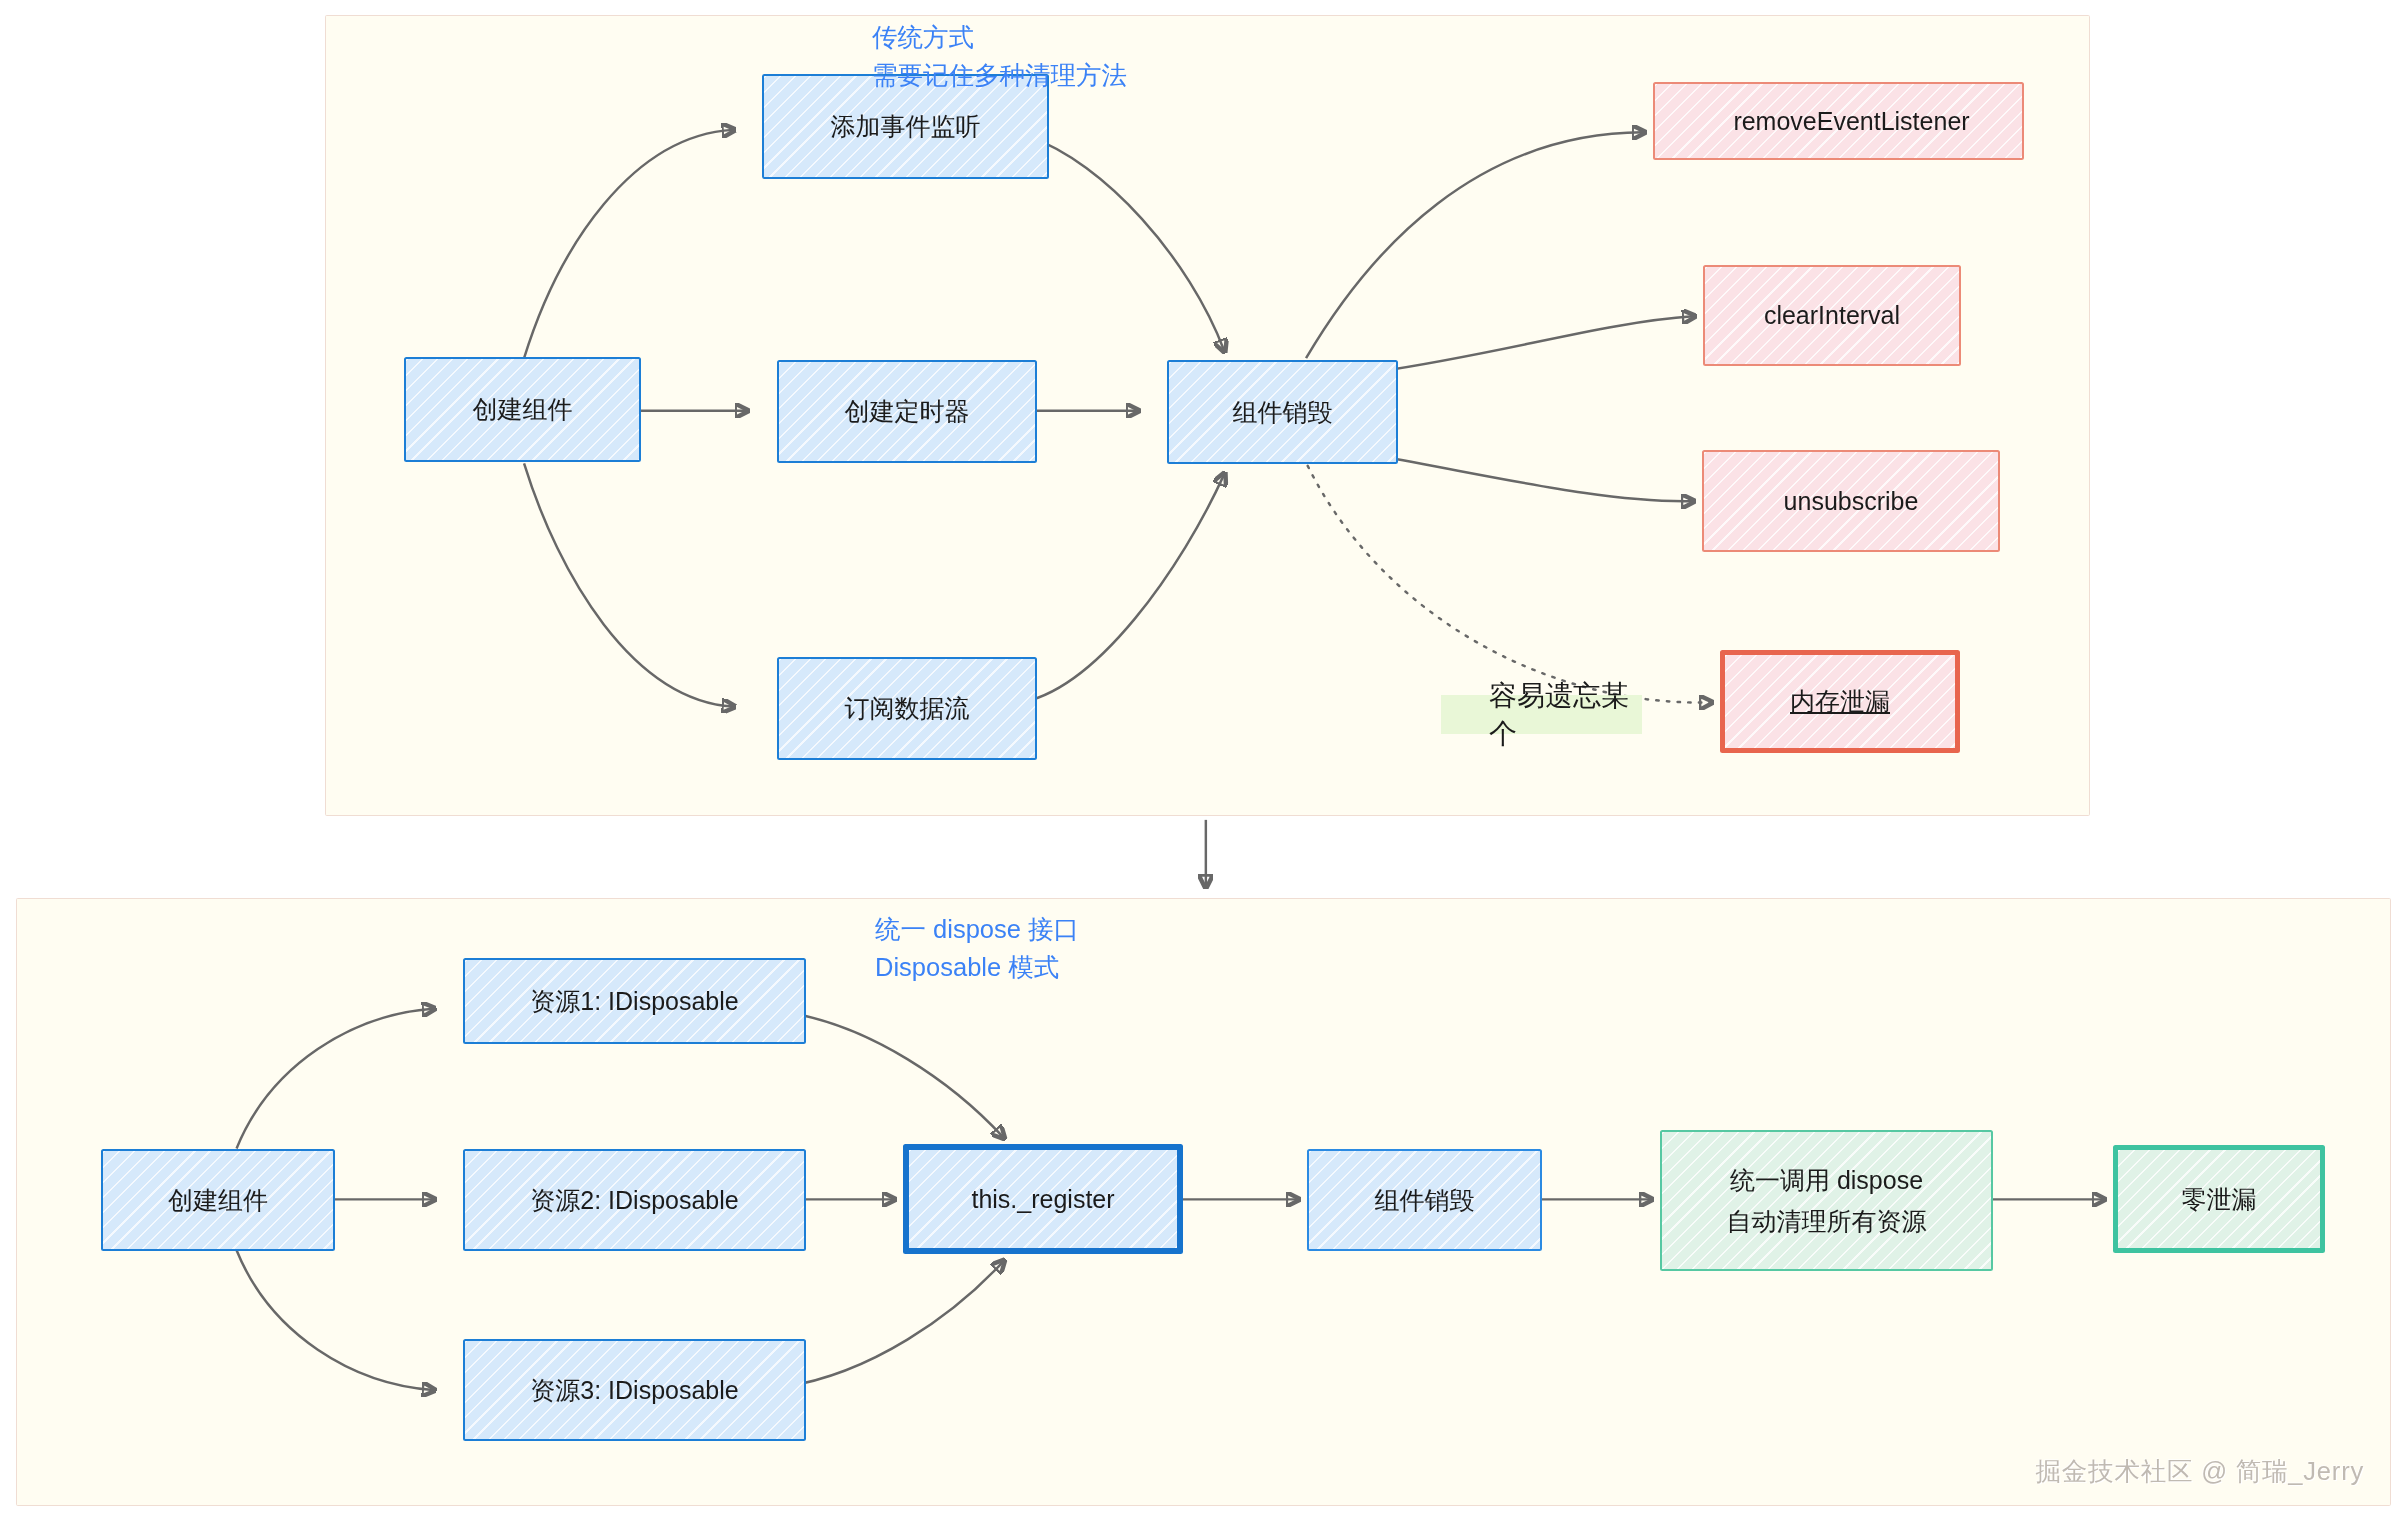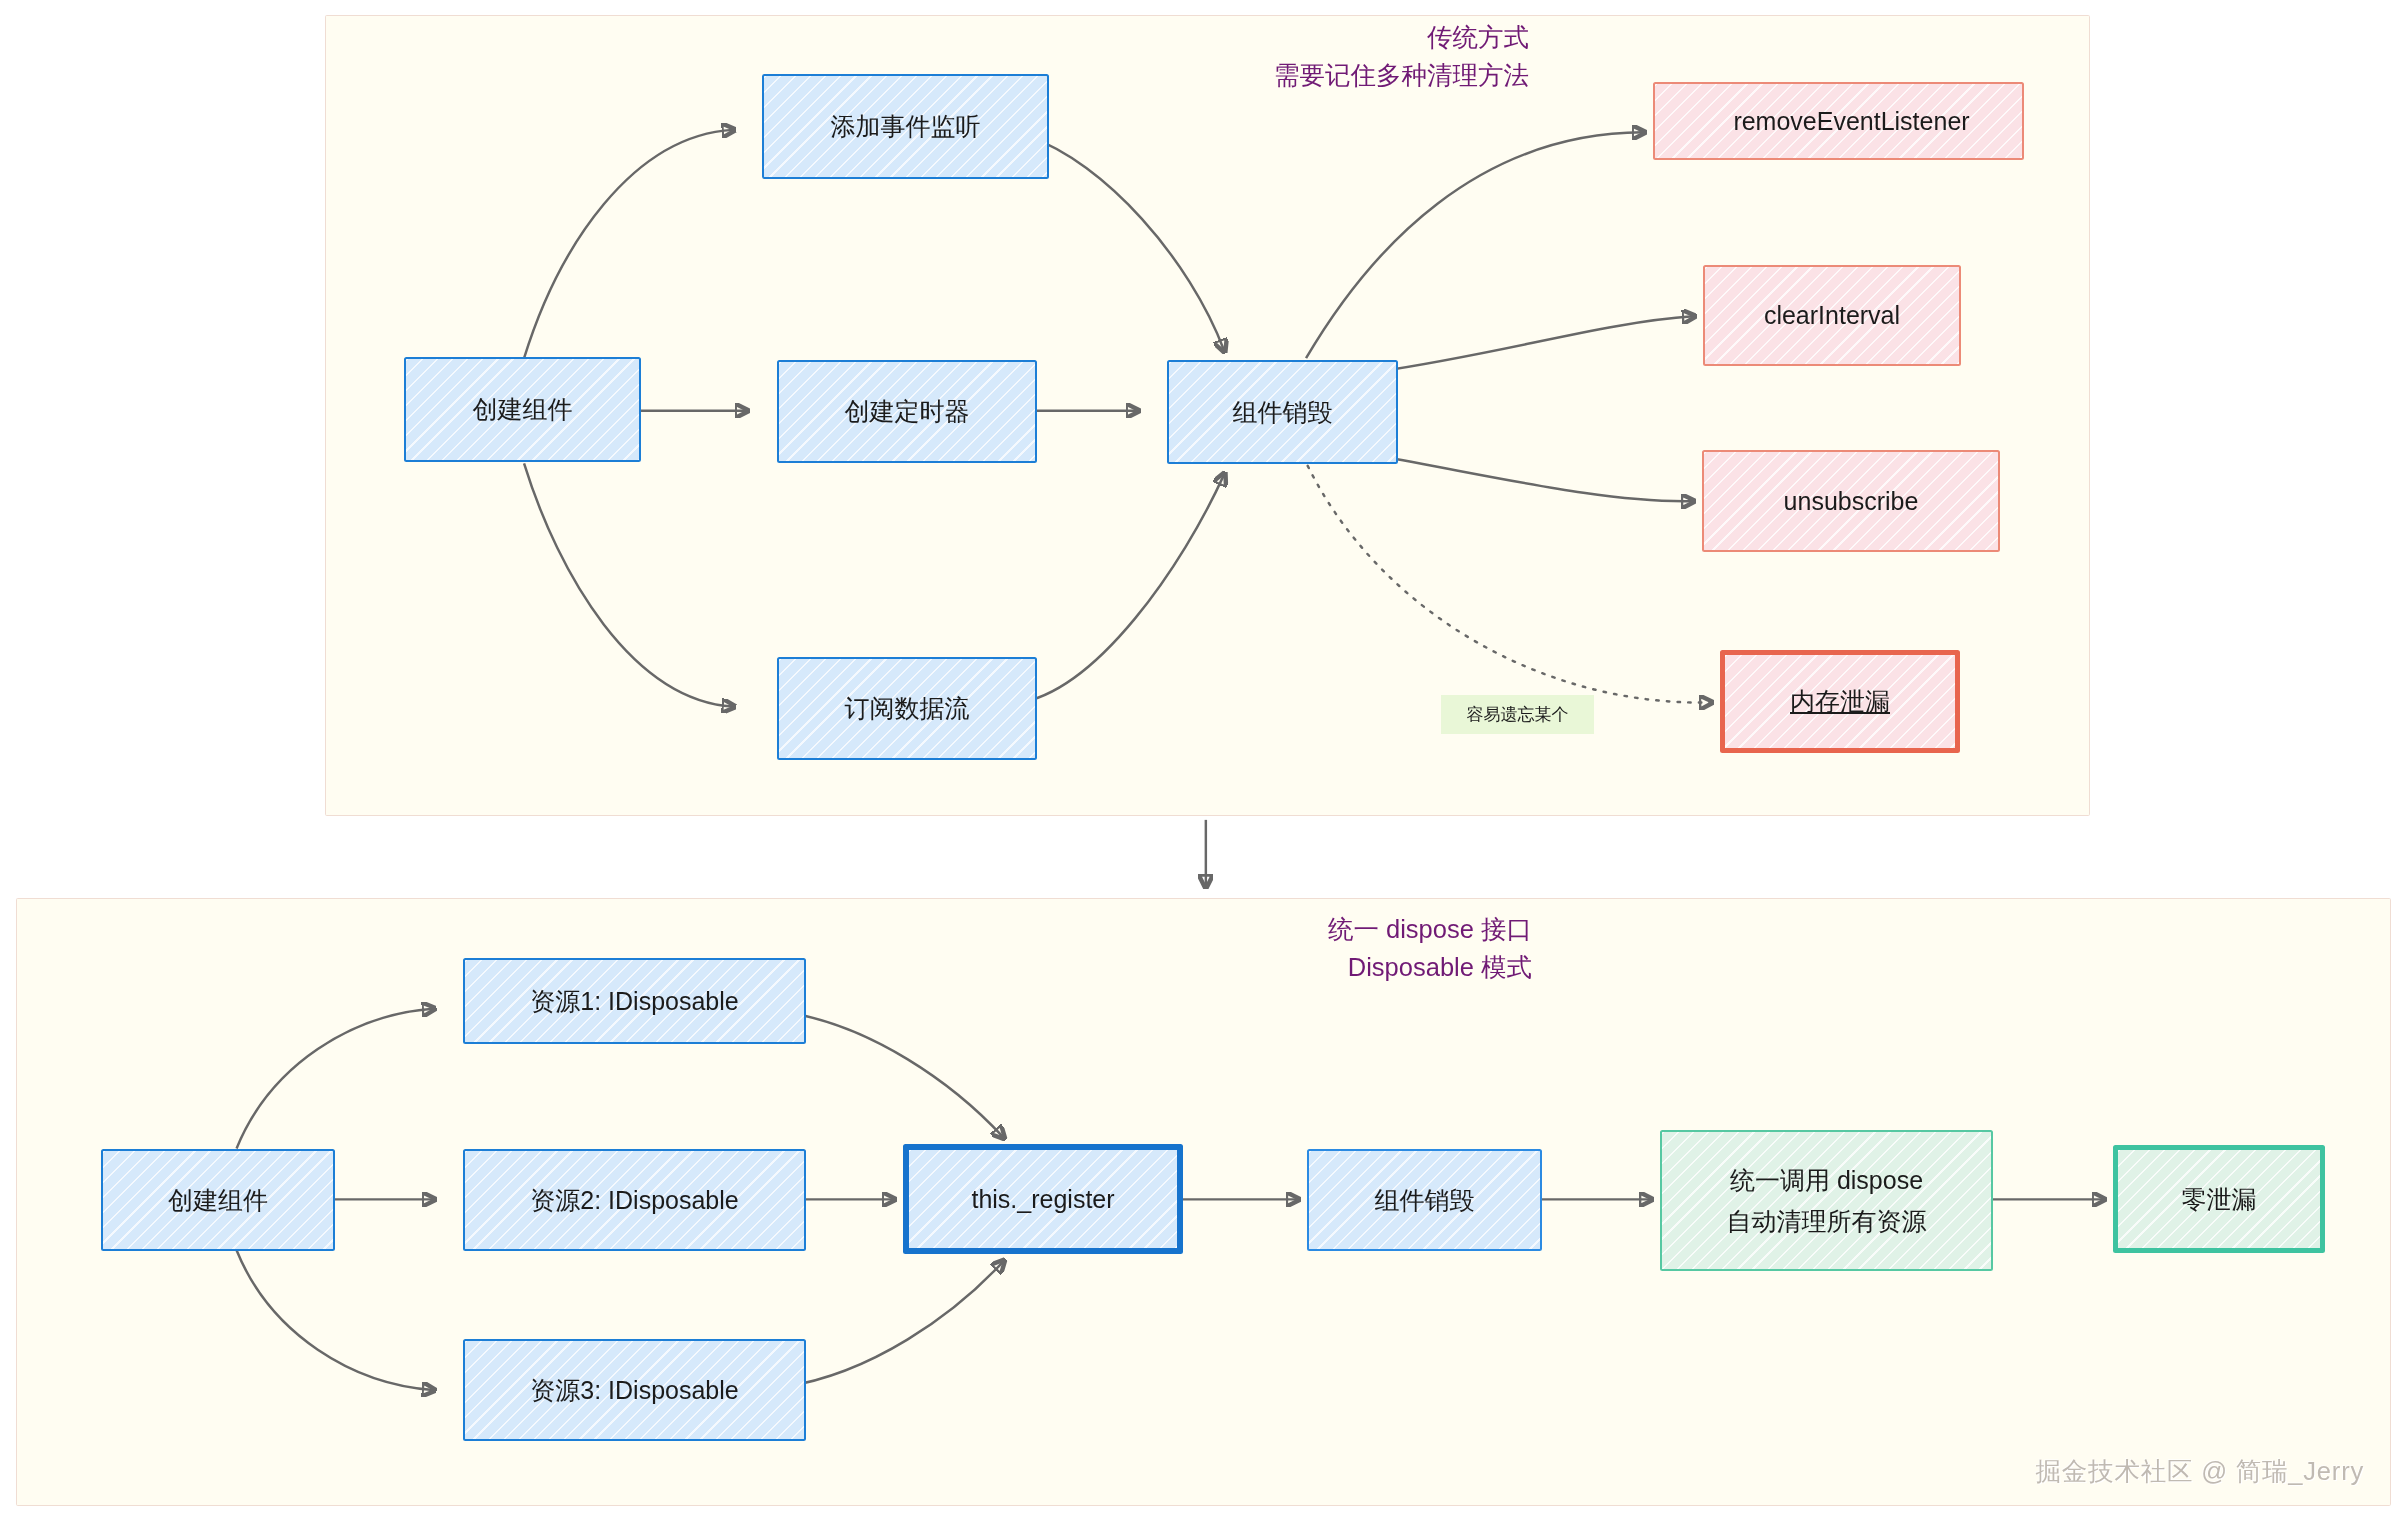--- a/index.html
+++ b/index.html
@@ -3,21 +3,21 @@
 <meta charset="utf-8">
 <style>
   html,body{margin:0;padding:0;background:#ffffff;}
   body{font-family:"Liberation Sans","DejaVu Sans",sans-serif;color:#1e1e1e;}
   .stage{position:relative;width:2401px;height:1519px;overflow:hidden;background:#ffffff;}
 
   .panel{position:absolute;background:#fffdf2;border:1.6px solid #f0ddd3;border-radius:1.6px;}
   .panel-traditional{left:325px;top:15px;width:1763px;height:799px;}
   .panel-disposable{left:16.4px;top:898px;width:2373px;height:606px;}
 
-  .panel-title{position:absolute;text-align:right;font-size:25.5px;line-height:38px;color:#701a75;font-weight:500;z-index:3;}
+  .panel-title{position:absolute;text-align:left;font-size:25.5px;line-height:38px;color:#3b82f6;font-weight:500;z-index:3;}
   .title-traditional{left:872px;top:18px;width:657px;}
   .title-disposable{left:875px;top:910px;width:657px;}
 
   .node{position:absolute;display:flex;flex-direction:column;align-items:center;justify-content:center;
         text-align:center;font-size:25px;line-height:39px;color:#1b1b1b;border-radius:2.5px;z-index:2;box-sizing:border-box;}
   .hatch-blue{background:repeating-linear-gradient(135deg,rgba(255,255,255,.75) 0 1.6px,rgba(255,255,255,0) 1.6px 10.7px),#d6e9fb;}
   .hatch-pink{background:repeating-linear-gradient(135deg,rgba(255,255,255,.8) 0 1.6px,rgba(255,255,255,0) 1.6px 10.7px),#fbe2e6;}
   .hatch-green{background:repeating-linear-gradient(135deg,rgba(255,255,255,.8) 0 1.6px,rgba(255,255,255,0) 1.6px 10.7px),#e0f2e7;}
   .b-blue{border:2.5px solid #1c7ed6;margin-left:20px;}
   .b-blue-light{border:2.5px solid #2b8ae2;}
@@ -43,21 +43,21 @@
   .n-res1{left:443px;top:958px;width:343px;height:86px;}
   .n-res2{left:443px;top:1149px;width:343px;height:102px;}
   .n-res3{left:443px;top:1339px;width:343px;height:102px;}
   .n-register{left:903px;top:1144px;width:280px;height:110px;}
   .n-destroy-bottom{left:1307px;top:1149px;width:235px;height:102px;}
   .n-dispose{left:1660px;top:1130px;width:333px;height:141px;line-height:41px;}
   .n-zero-leak{left:2113px;top:1145px;width:212px;height:108px;}
 
   .edge-label{position:absolute;left:1441px;top:695px;width:153px;height:39px;z-index:4;
               background:#e9f7d7;display:flex;align-items:center;justify-content:center;
-              font-size:17px;color:#1b1b1b;}
+              font-size:28px;color:#1b1b1b;padding-left:48px;}
 
   svg.wires{position:absolute;left:0;top:0;width:2401px;height:1519px;z-index:1;}
   svg.wires path{fill:none;stroke:#686868;stroke-width:3;}
   svg.wires path.dotted{stroke-dasharray:3 10;stroke-linecap:round;}
 
   .watermark{position:absolute;right:37px;top:1454px;font-size:25.5px;letter-spacing:0.8px;
              color:#c0bab2;text-shadow:1.2px 1.2px 0 #ffffff,-0.8px -0.8px 0 rgba(255,255,255,.7);z-index:3;}
 </style>
 </head>
 <body>

